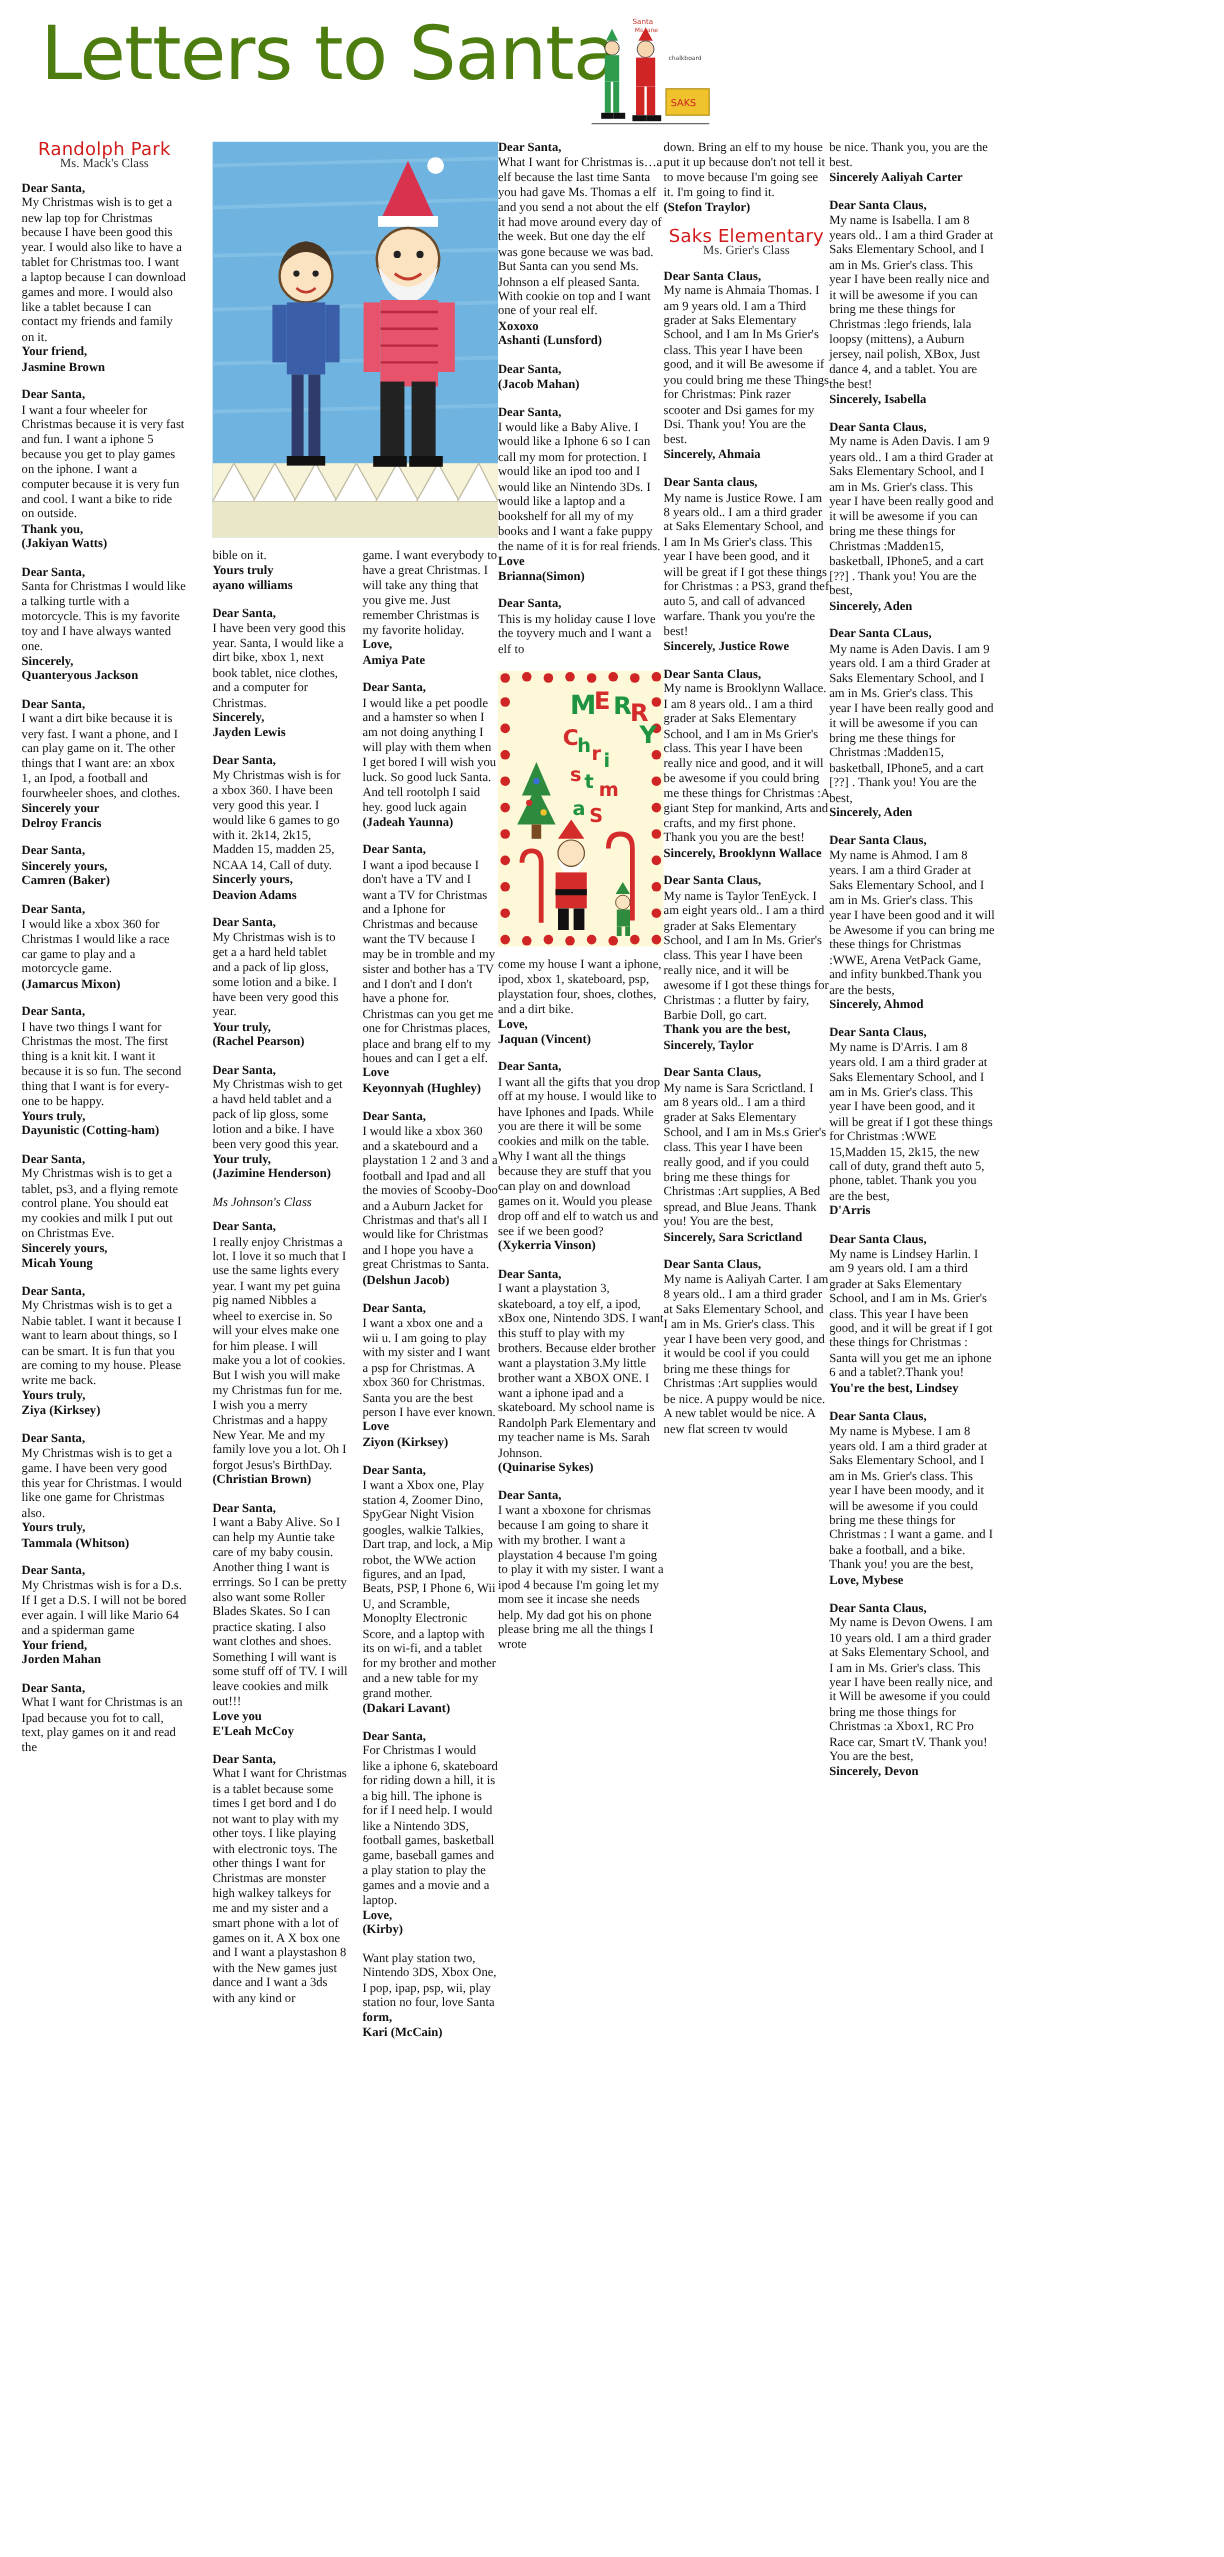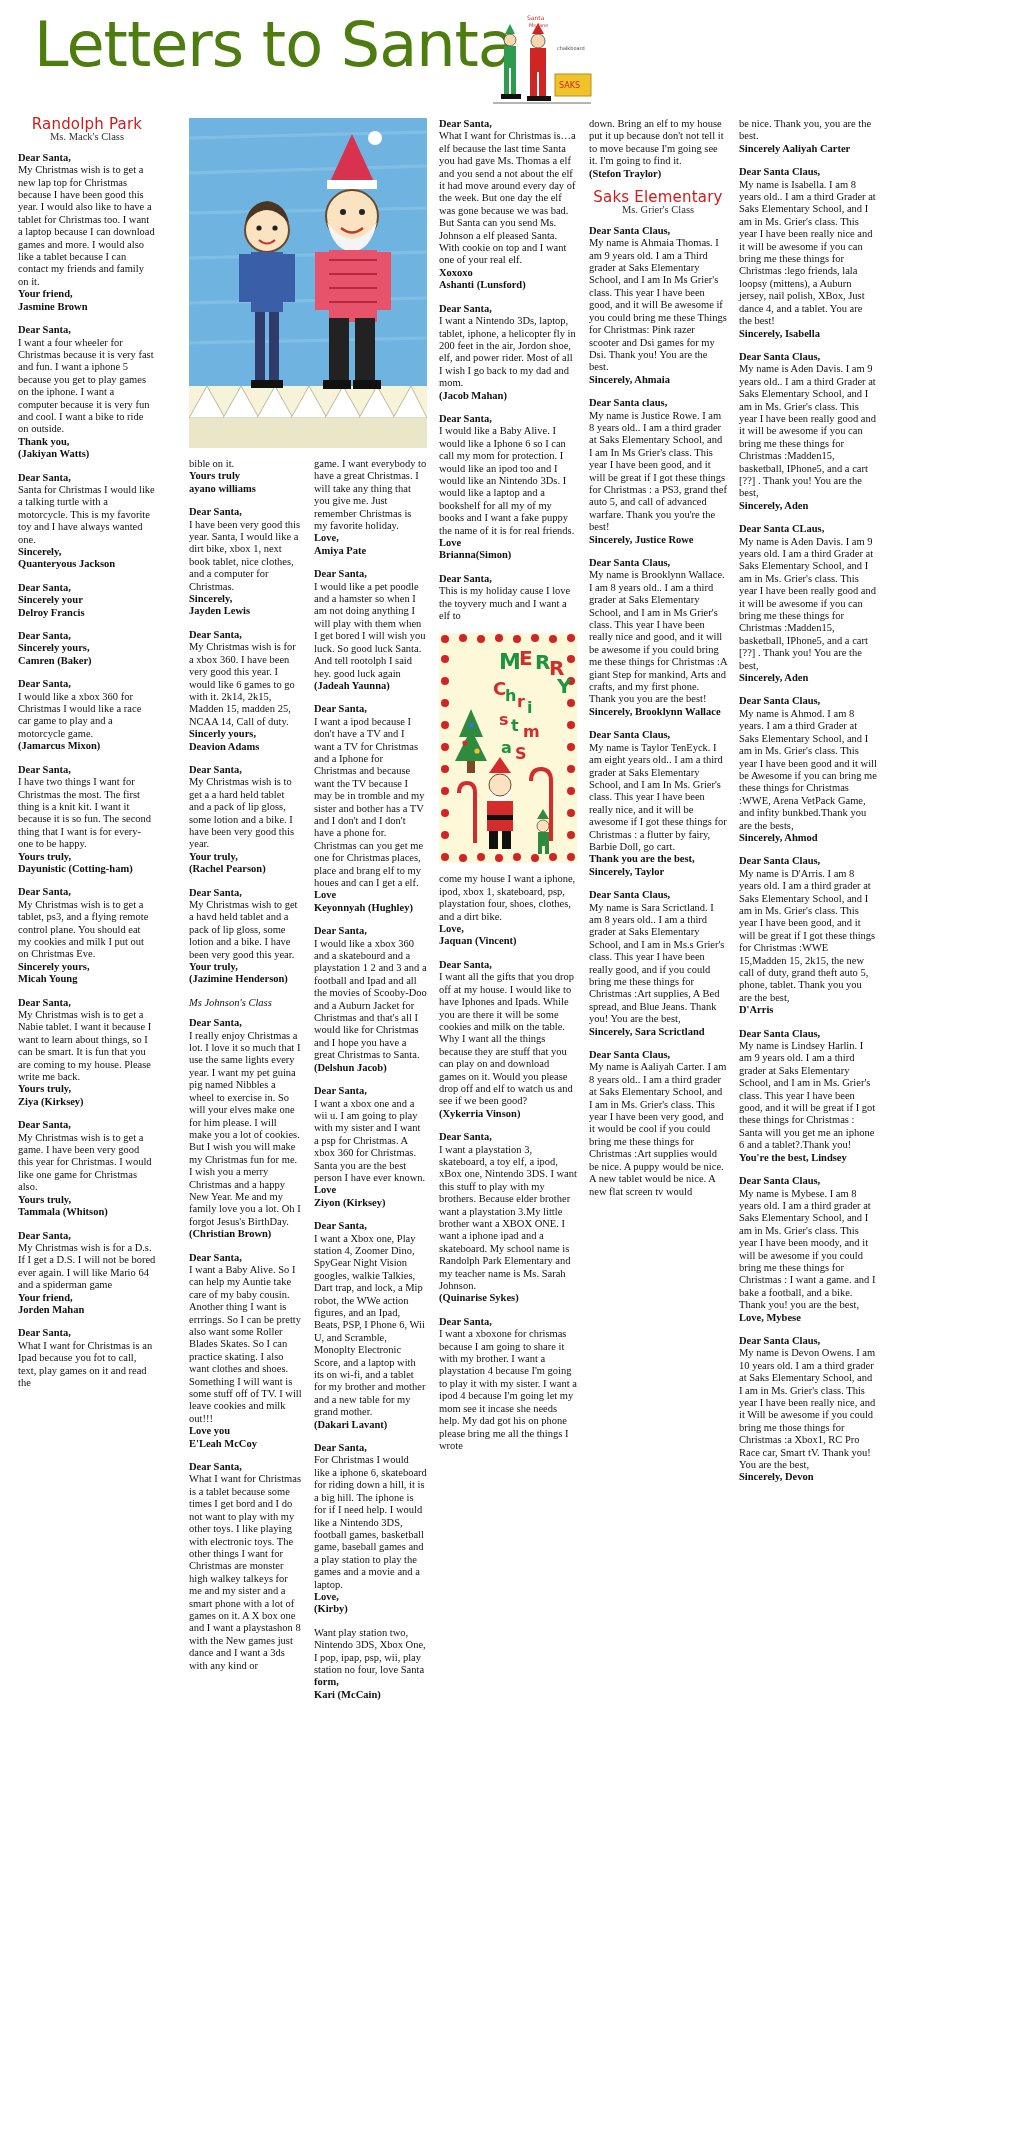--- a/index.html
+++ b/index.html
@@ -37,21 +37,20 @@
     left:487px;
     top:8px;
     width:110px;
     height:110px;
   }
   
   .columns{
     display:flex;
     padding:0 18px 18px 18px;
     box-sizing:border-box;
-    gap:12px;
   }
   .col{
     width:138px;
     flex:0 0 138px;
     font-size:10.5px;
     line-height:12.4px;
   }
   .col.wide{
     width:238px;
     flex:0 0 238px;
@@ -153,20 +152,21 @@
 (Jakiyan Watts)</p>
         </div>
       <div class="letter">
           <p class="salut">Dear Santa,</p>
           <p class="body-text">Santa for Christmas I would like a talking turtle with a motorcycle. This is my favorite toy and I have always wanted one.</p>
           <p class="sign" style="white-space:pre-line">Sincerely,
 Quanteryous Jackson</p>
         </div>
       <div class="letter">
           <p class="salut">Dear Santa,</p>
+          <p class="body-text">I want a dirt bike because it is very fast. I want a phone, and I can play game on it. The other things that I want are: an xbox 1, an Ipod, a football and fourwheeler shoes, and clothes.</p>
           <p class="sign" style="white-space:pre-line">Sincerely your
 Delroy Francis</p>
         </div>
       <div class="letter">
           <p class="salut">Dear Santa,</p>
           <p class="sign" style="white-space:pre-line">Sincerely yours,
 Camren (Baker)</p>
         </div>
       <div class="letter">
           <p class="salut">Dear Santa,</p>
@@ -368,21 +368,20 @@
 
     <div class="col">
       <div class="letter">
           <p class="salut">Dear Santa,</p>
           <p class="body-text">What I want for Christmas is…a elf because the last time Santa you had gave Ms. Thomas a elf and you send a not about the elf it had move around every day of the week. But one day the elf was gone because we was bad. But Santa can you send Ms. Johnson a elf pleased Santa. With cookie on top and I want one of your real elf.</p>
           <p class="sign" style="white-space:pre-line">Xoxoxo
 Ashanti (Lunsford)</p>
         </div>
       <div class="letter">
           <p class="salut">Dear Santa,</p>
-          <p class="body-text">I want a Nintendo 3Ds, laptop, tablet, iphone, a helicopter fly in 200 feet in the air, Jordon shoe, elf, and power rider. Most of all I wish I go back to my dad and mom.</p>
           <p class="sign" style="white-space:pre-line">(Jacob Mahan)</p>
         </div>
       <div class="letter">
           <p class="salut">Dear Santa,</p>
           <p class="body-text">I would like a Baby Alive. I would like a Iphone 6 so I can call my mom for protection. I would like an ipod too and I would like an Nintendo 3Ds. I would like a laptop and a bookshelf for all my of my books and I want a fake puppy the name of it is for real friends.</p>
           <p class="sign" style="white-space:pre-line">Love
 Brianna(Simon)</p>
         </div>
       <div class="letter">
           <p class="salut">Dear Santa,</p>

